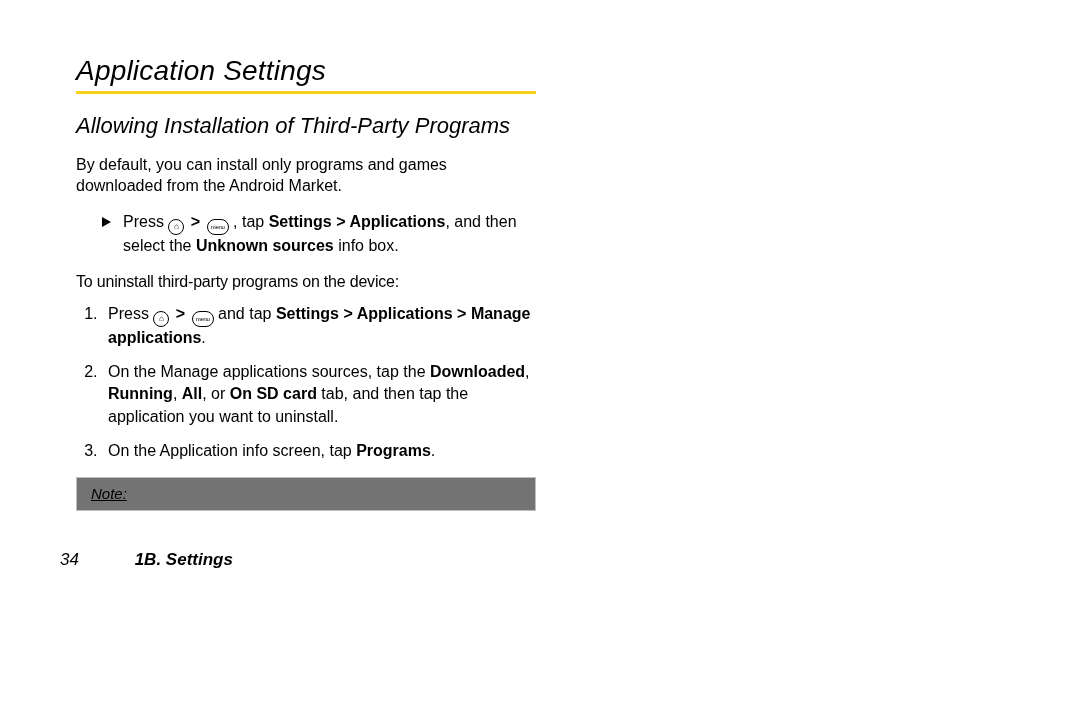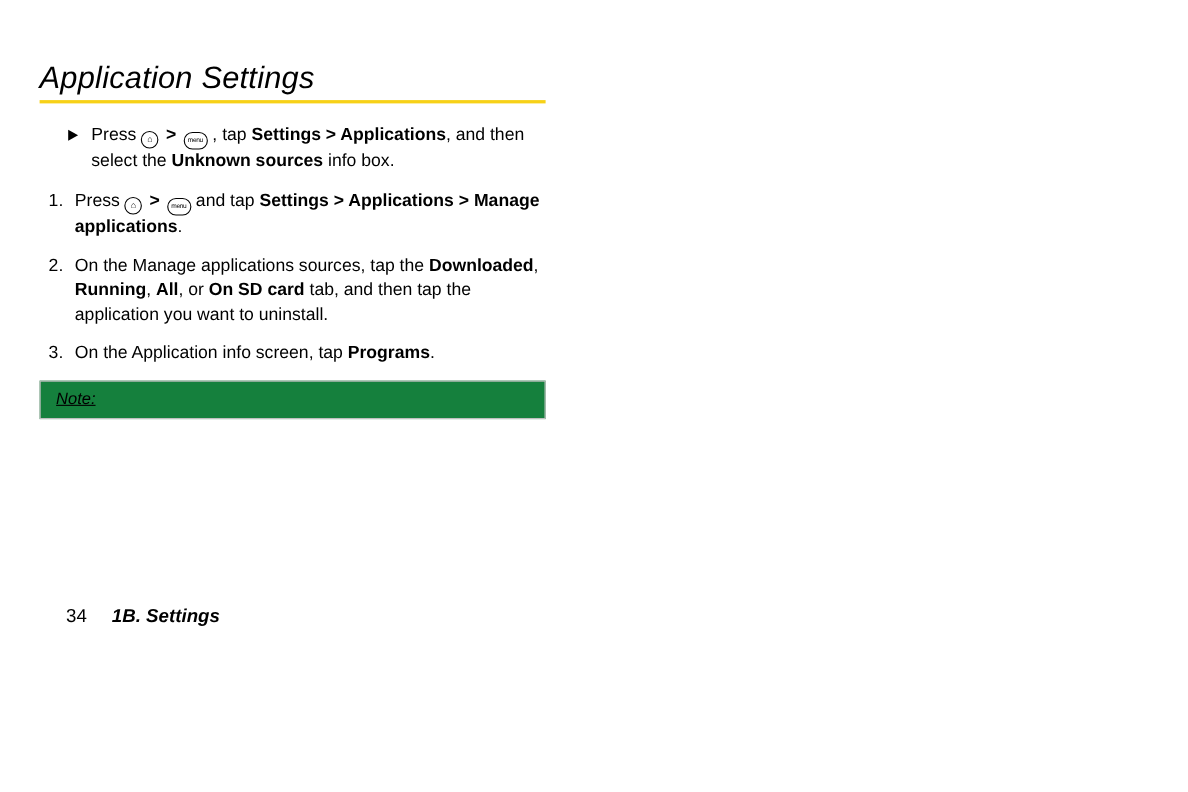--- a/index.html
+++ b/index.html
@@ -9,21 +9,21 @@
     height: 720px;
     background: #ffffff;
     font-family: Arial, Helvetica, sans-serif;
     color: #000;
   }
   .page {
     position: relative;
     box-sizing: border-box;
     width: 1080px;
     height: 600px;
-    padding: 55px 60px 30px 36px;
+    padding: 55px 60px 30px 76px;
   }
   .col {
     width: 460px;
   }
   h1.section-title {
     font-style: italic;
     font-weight: 400;
     font-size: 28px;
     margin: 0 0 4px 0;
     letter-spacing: 0.2px;
@@ -93,21 +93,21 @@
   }
   .icon { width: 16px; }
   .icon-wide { width: 22px; font-size: 6px; letter-spacing: -0.3px; }
   .gt {
     font-weight: bold;
     padding: 0 2px;
   }
   .b { font-weight: bold; }
   .note-box {
     border: 1px solid #bfbfbf;
-    background: #15803d;
+    background: #737373;
     padding: 6px 10px 6px 14px;
     font-size: 15px;
     font-style: italic;
     line-height: 1.35;
     display: flex;
     text-decoration: underline;
   }
   .note-label {
     flex: 0 0 auto;
     padding-right: 6px;
@@ -115,51 +115,56 @@
   .note-text {
     flex: 1 1 auto;
   }
   .footer {
     position: absolute;
     left: 60px;
     bottom: 30px;
     font-size: 17px;
   }
   .footer .pn {
+    font-style: italic;
     padding-right: 18px;
   }
   .footer .chap {
     font-style: italic;
     font-weight: bold;
+    margin-left: 33px;
   }
 </style>
 </head>
 <body>
 
 <div class="page">
   <div class="col">
 
     <h1 class="section-title">Application Settings</h1>
     <div class="rule"></div>
 
+    <h2 class="subsection">Allowing Installation of Third-Party Programs</h2>
 
+    <p class="body">By default, you can install only programs and games downloaded from the Android Market.</p>
 
 
     <div class="bullet-row">
       <span class="tri"></span>
       <div style="font-size:16px;line-height:1.4;">
         <span>Press </span>
         <span class="icon">⌂</span>
         <span class="gt">&gt;</span>
         <span class="icon-wide">menu</span>
         <span>, tap </span>
         <span class="b">Settings &gt; Applications</span><span>, and then select the </span><span class="b">Unknown sources</span><span> info box.</span>
       </div>
     </div>
 
+    <p class="lead">To uninstall third-party programs on the device:</p>
 
     <ol class="step-list">
       <li>
         <span>Press </span>
         <span class="icon">⌂</span>
         <span class="gt">&gt;</span>
         <span class="icon-wide">menu</span>
         <span> and tap </span>
         <span class="b">Settings &gt; Applications &gt; Manage applications</span><span>.</span>
       </li>

